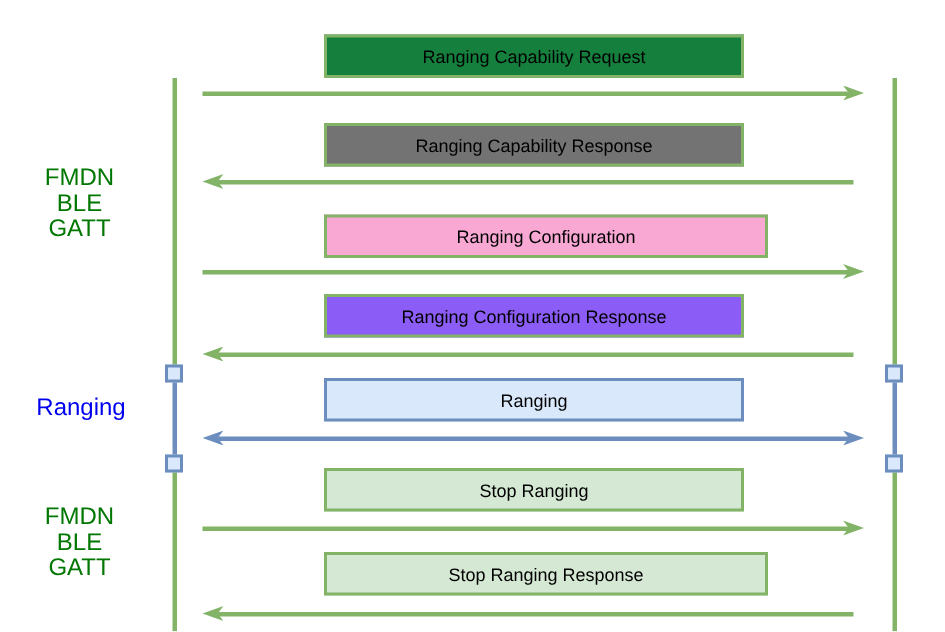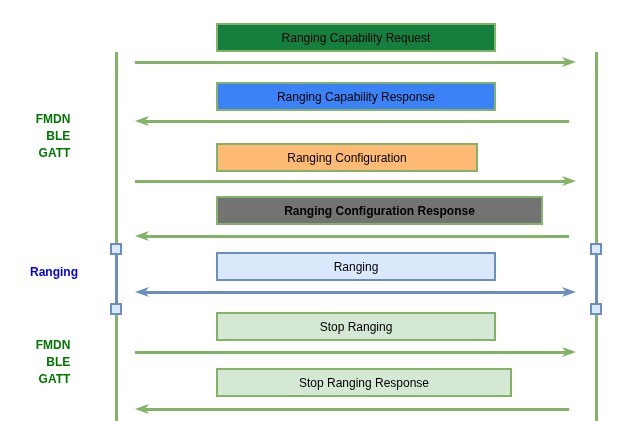--- a/index.html
+++ b/index.html
@@ -21,24 +21,24 @@
   .msg-text {
     font-size: 12px;
     color: #000000;
     white-space: nowrap;
   }
   .arrow-line { position: absolute; }
   .arrow-head { position: absolute; }
   .phase-label {
     position: absolute;
     transform: translate(-50%, -50%);
-    font-weight: bold;
-    font-size: 12px;
+    font-weight: normal;
+    font-size: 16px;
     line-height: 17px;
-    text-align: right;
+    text-align: center;
     white-space: nowrap;
   }
   .label-line { display: block; }
 </style>
 </head>
 <body>
 
 <div id="diagram" style="width: 630px; height: 421px; background: rgb(255, 255, 255);">
 
 <div class="lifeline">
@@ -57,37 +57,37 @@
     </div>
     <div class="message">
       <div class="msg-box" style="left: 216px; top: 23px; width: 280px; height: 29px; background: #15803d; border-color: rgb(130, 179, 102);">
         <span class="msg-text">Ranging Capability Request</span>
       </div>
       <div class="arrow-line" style="left: 135px; top: 60.5px; width: 431px; height: 3px; background: rgb(130, 179, 102);"></div>
 
       <div class="arrow-head head-right" style="left: 562px; top: 57px; width: 14px; height: 10px; background: rgb(130, 179, 102); clip-path: polygon(100% 50%, 0px 0px, 28% 50%, 0px 100%);"></div>
     </div>
     <div class="message">
-      <div class="msg-box" style="left: 216px; top: 82px; width: 280px; height: 29px; background: #3b82f6; border-color: rgb(130, 179, 102);">
+      <div class="msg-box" style="left: 216px; top: 82px; width: 280px; height: 29px; background: #737373; border-color: rgb(130, 179, 102);">
         <span class="msg-text">Ranging Capability Response</span>
       </div>
       <div class="arrow-line" style="left: 145px; top: 119.5px; width: 424px; height: 3px; background: rgb(130, 179, 102);"></div>
       <div class="arrow-head head-left" style="left: 135px; top: 116px; width: 14px; height: 10px; background: rgb(130, 179, 102); clip-path: polygon(0px 50%, 100% 0px, 72% 50%, 100% 100%);"></div>
 
     </div>
     <div class="message">
-      <div class="msg-box" style="left: 216px; top: 143px; width: 262px; height: 29px; background: #fdba74; border-color: rgb(130, 179, 102);">
+      <div class="msg-box" style="left: 216px; top: 143px; width: 296px; height: 29px; background: #f9a8d4; border-color: rgb(130, 179, 102);">
         <span class="msg-text">Ranging Configuration</span>
       </div>
       <div class="arrow-line" style="left: 135px; top: 179.5px; width: 431px; height: 3px; background: rgb(130, 179, 102);"></div>
 
       <div class="arrow-head head-right" style="left: 562px; top: 176px; width: 14px; height: 10px; background: rgb(130, 179, 102); clip-path: polygon(100% 50%, 0px 0px, 28% 50%, 0px 100%);"></div>
     </div>
     <div class="message">
-      <div class="msg-box" style="left: 216px; top: 196px; width: 327px; height: 29px; background: #737373; border-color: rgb(130, 179, 102); font-weight: bold;">
+      <div class="msg-box" style="left: 216px; top: 196px; width: 280px; height: 29px; background: #8b5cf6; border-color: rgb(130, 179, 102);">
         <span class="msg-text">Ranging Configuration Response</span>
       </div>
       <div class="arrow-line" style="left: 145px; top: 234.5px; width: 424px; height: 3px; background: rgb(130, 179, 102);"></div>
       <div class="arrow-head head-left" style="left: 135px; top: 231px; width: 14px; height: 10px; background: rgb(130, 179, 102); clip-path: polygon(0px 50%, 100% 0px, 72% 50%, 100% 100%);"></div>
 
     </div>
     <div class="message">
       <div class="msg-box" style="left: 216px; top: 252px; width: 280px; height: 29px; background: rgb(218, 232, 252); border-color: rgb(108, 142, 191);">
         <span class="msg-text">Ranging</span>
       </div>

